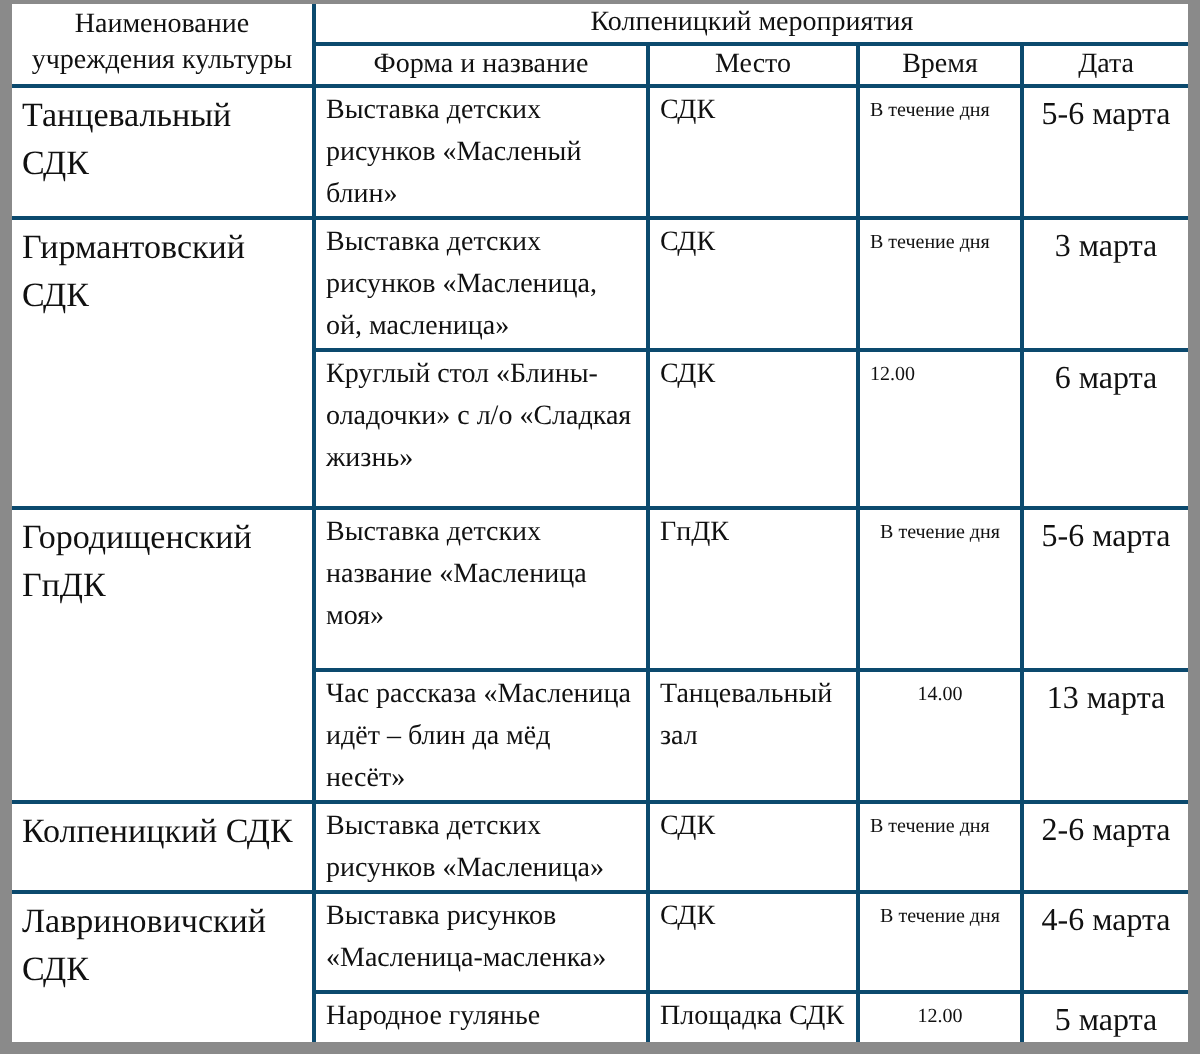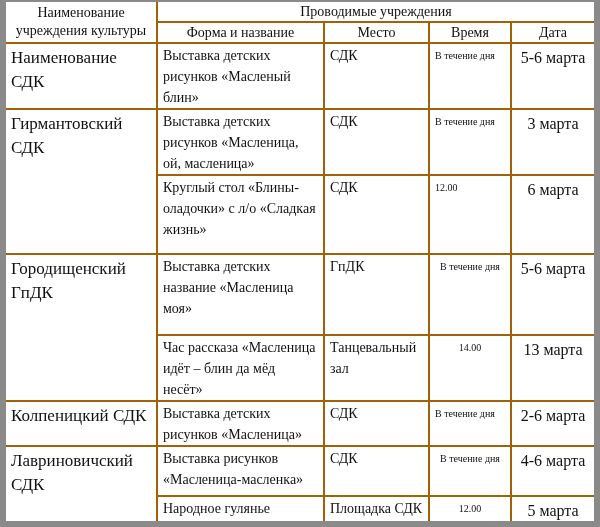--- a/index.html
+++ b/index.html
@@ -13,21 +13,21 @@
       position: absolute; left: 6px; top: 2px; width: 588px; height: 519px;
       background: #ffffff; overflow: hidden; text-decoration: underline;
     }
     table {
       border-collapse: collapse;
       table-layout: fixed;
       width: 588px;
       position: absolute; left: 0; top: 0;
     }
     td, th {
-      border: 2px solid #a16207;
+      border: 2px solid #0c4a6e;
       vertical-align: top;
       padding: 1px 5px 0 5px;
       font-weight: normal;
       line-height: 20px;
       overflow: hidden;
     }
     tr > *:first-child { border-left: none; }
     tr > *:last-child { border-right: none; }
     thead tr:first-child > * { border-top: none; }
     th { font-size: 14px; text-align: center; line-height: 18px; padding: 1px 3px 0 3px; }
@@ -46,33 +46,33 @@
     <colgroup>
       <col style="width:151px">
       <col style="width:167px">
       <col style="width:105px">
       <col style="width:82px">
       <col style="width:83px">
     </colgroup>
     <thead>
       <tr style="height:20px">
         <th rowspan="2" style="padding-top:2px;">Наименование учреждения культуры</th>
-        <th colspan="4">Проводимые учреждения</th>
+        <th colspan="4">Колпеницкий мероприятия</th>
       </tr>
       <tr style="height:20px">
         <th>Форма и название</th>
         <th>Место</th>
         <th>Время</th>
         <th>Дата</th>
       </tr>
     </thead>
     <tbody>
 
       <tr style="height:55px">
-        <td class="org">Наименование СДК</td>
+        <td class="org">Танцевальный СДК</td>
         <td class="event">Выставка детских рисунков «Масленый блин»</td>
         <td class="place">СДК</td>
         <td class="time">В течение дня</td>
         <td class="date">5-6 марта</td>
       </tr>
 
       <tr style="height:56px">
         <td class="org" rowspan="2">Гирмантовский СДК</td>
         <td class="event">Выставка детских рисунков «Масленица, ой, масленица»</td>
         <td class="place">СДК</td>

